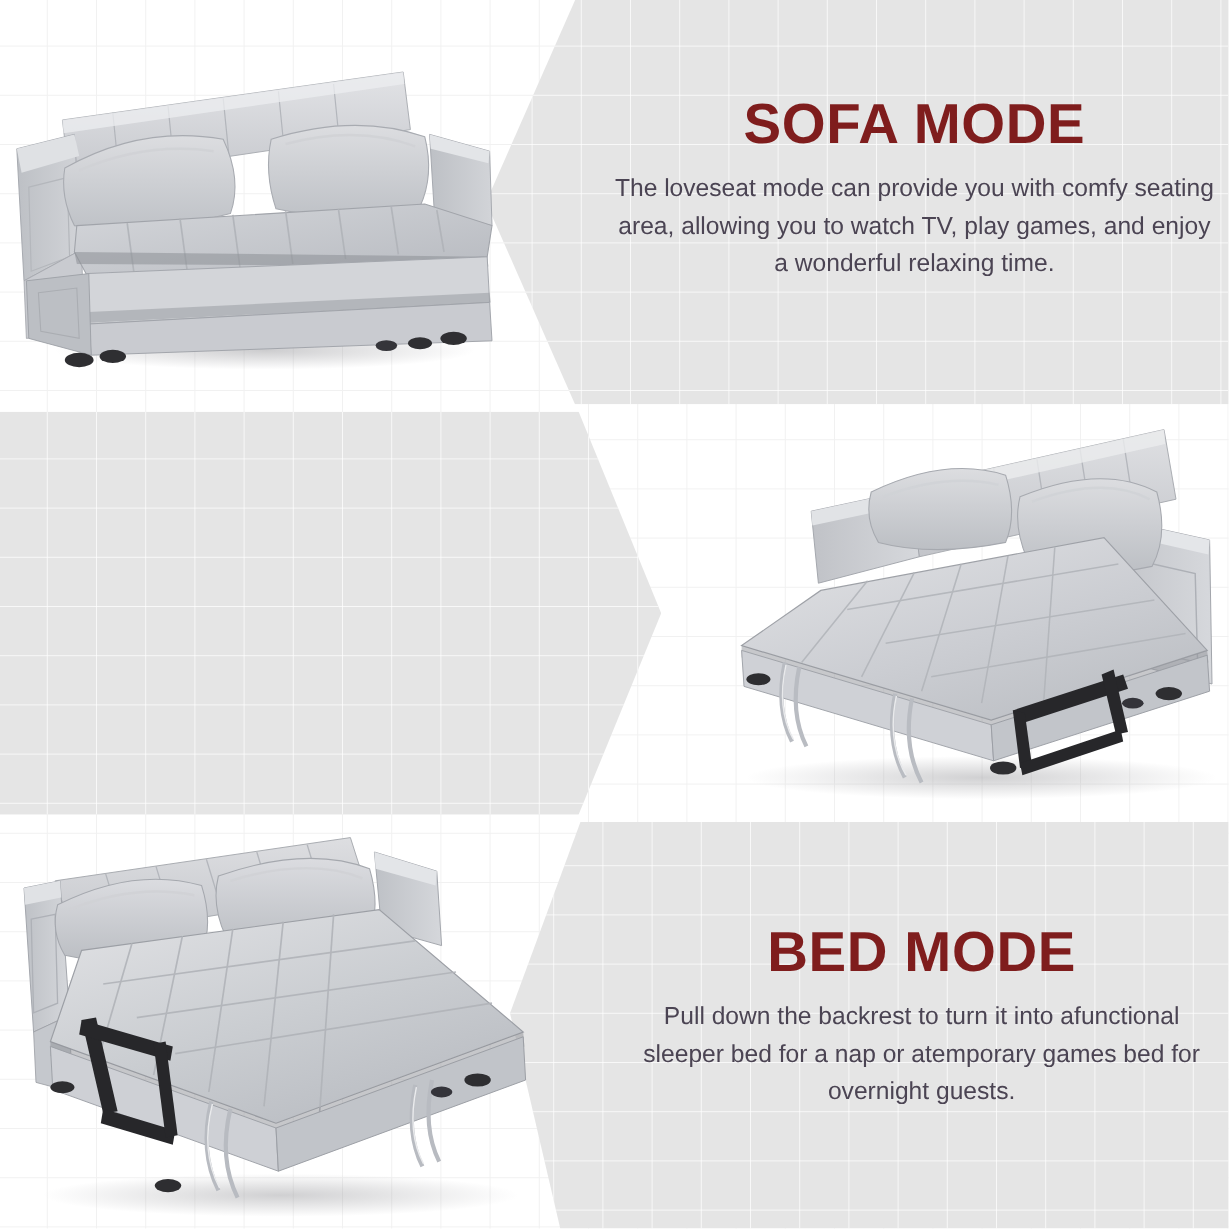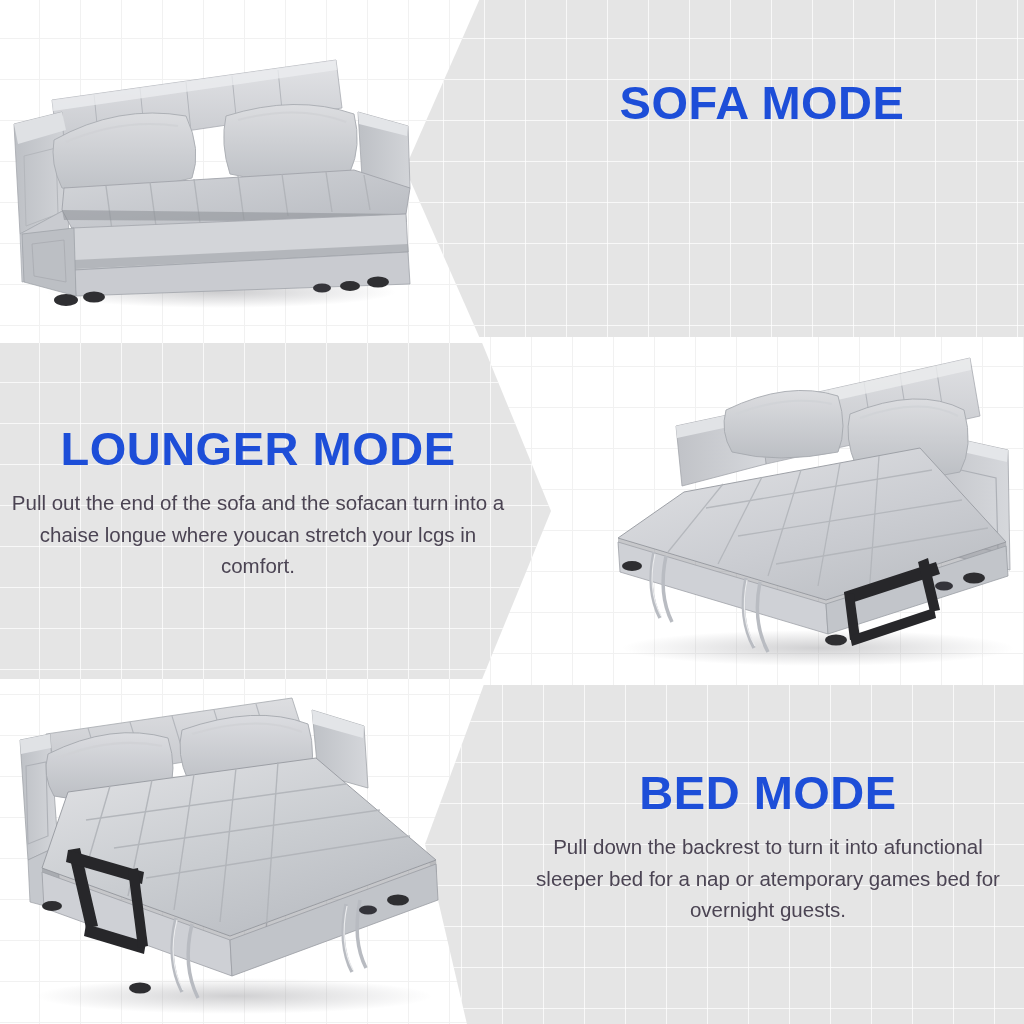--- a/index.html
+++ b/index.html
@@ -66,21 +66,21 @@
   }
   #panel-row3 .pgrid { background-position:-5px -5px; }
 
   
   .textblock { position:absolute; text-align:center; }
 
   .heading {
     font-size:46px;
     font-weight:bold;
     letter-spacing:0.5px;
-    color:#1d4ed8;
+    color:#7f1d1d;
     line-height:1.05;
     white-space:nowrap;
   }
   .body-copy {
     font-size:20.5px;
     line-height:1.52;
     color:#4b4453;
     margin-top:14px;
   }
 
@@ -191,26 +191,23 @@
       <ellipse cx="60" cy="262" rx="12" ry="6" fill="#2f2f32"></ellipse>
       <ellipse cx="88" cy="259" rx="11" ry="5.5" fill="#2f2f32"></ellipse>
       <ellipse cx="372" cy="244" rx="11" ry="5.5" fill="#2f2f32"></ellipse>
       <ellipse cx="344" cy="248" rx="10" ry="5" fill="#2f2f32"></ellipse>
       <ellipse cx="316" cy="250" rx="9" ry="4.5" fill="#35353a"></ellipse>
     </svg>
   </div>
 
   <div class="textblock" id="text-sofa">
     <div class="heading">SOFA MODE</div>
-  </div>
-
-  <div class="textblock" id="text-lounger">
-    <div class="heading">LOUNGER MODE</div>
-    <div class="body-copy">Pull out the end of the sofa and the sofacan turn into a chaise longue where youcan stretch your lcgs in comfort.</div>
-  </div>
+    <div class="body-copy">The loveseat mode can provide you with comfy seating area, allowing you to watch TV, play games, and enjoy a wonderful relaxing time.</div>
+  </div>
+
 
   <div class="sofa-art" id="art-lounger">
     <svg viewBox="0 0 428 316" xmlns="http://www.w3.org/2000/svg">
       <defs>
         <linearGradient id="lBack" x1="0" y1="0" x2="0" y2="1">
           <stop offset="0" stop-color="#dfe0e3"></stop>
             <stop offset="1" stop-color="#c3c5ca"></stop>
         </linearGradient>
         <linearGradient id="lMat" x1="0.1" y1="0" x2="0.9" y2="1">
           <stop offset="0" stop-color="#e0e1e4"></stop>

